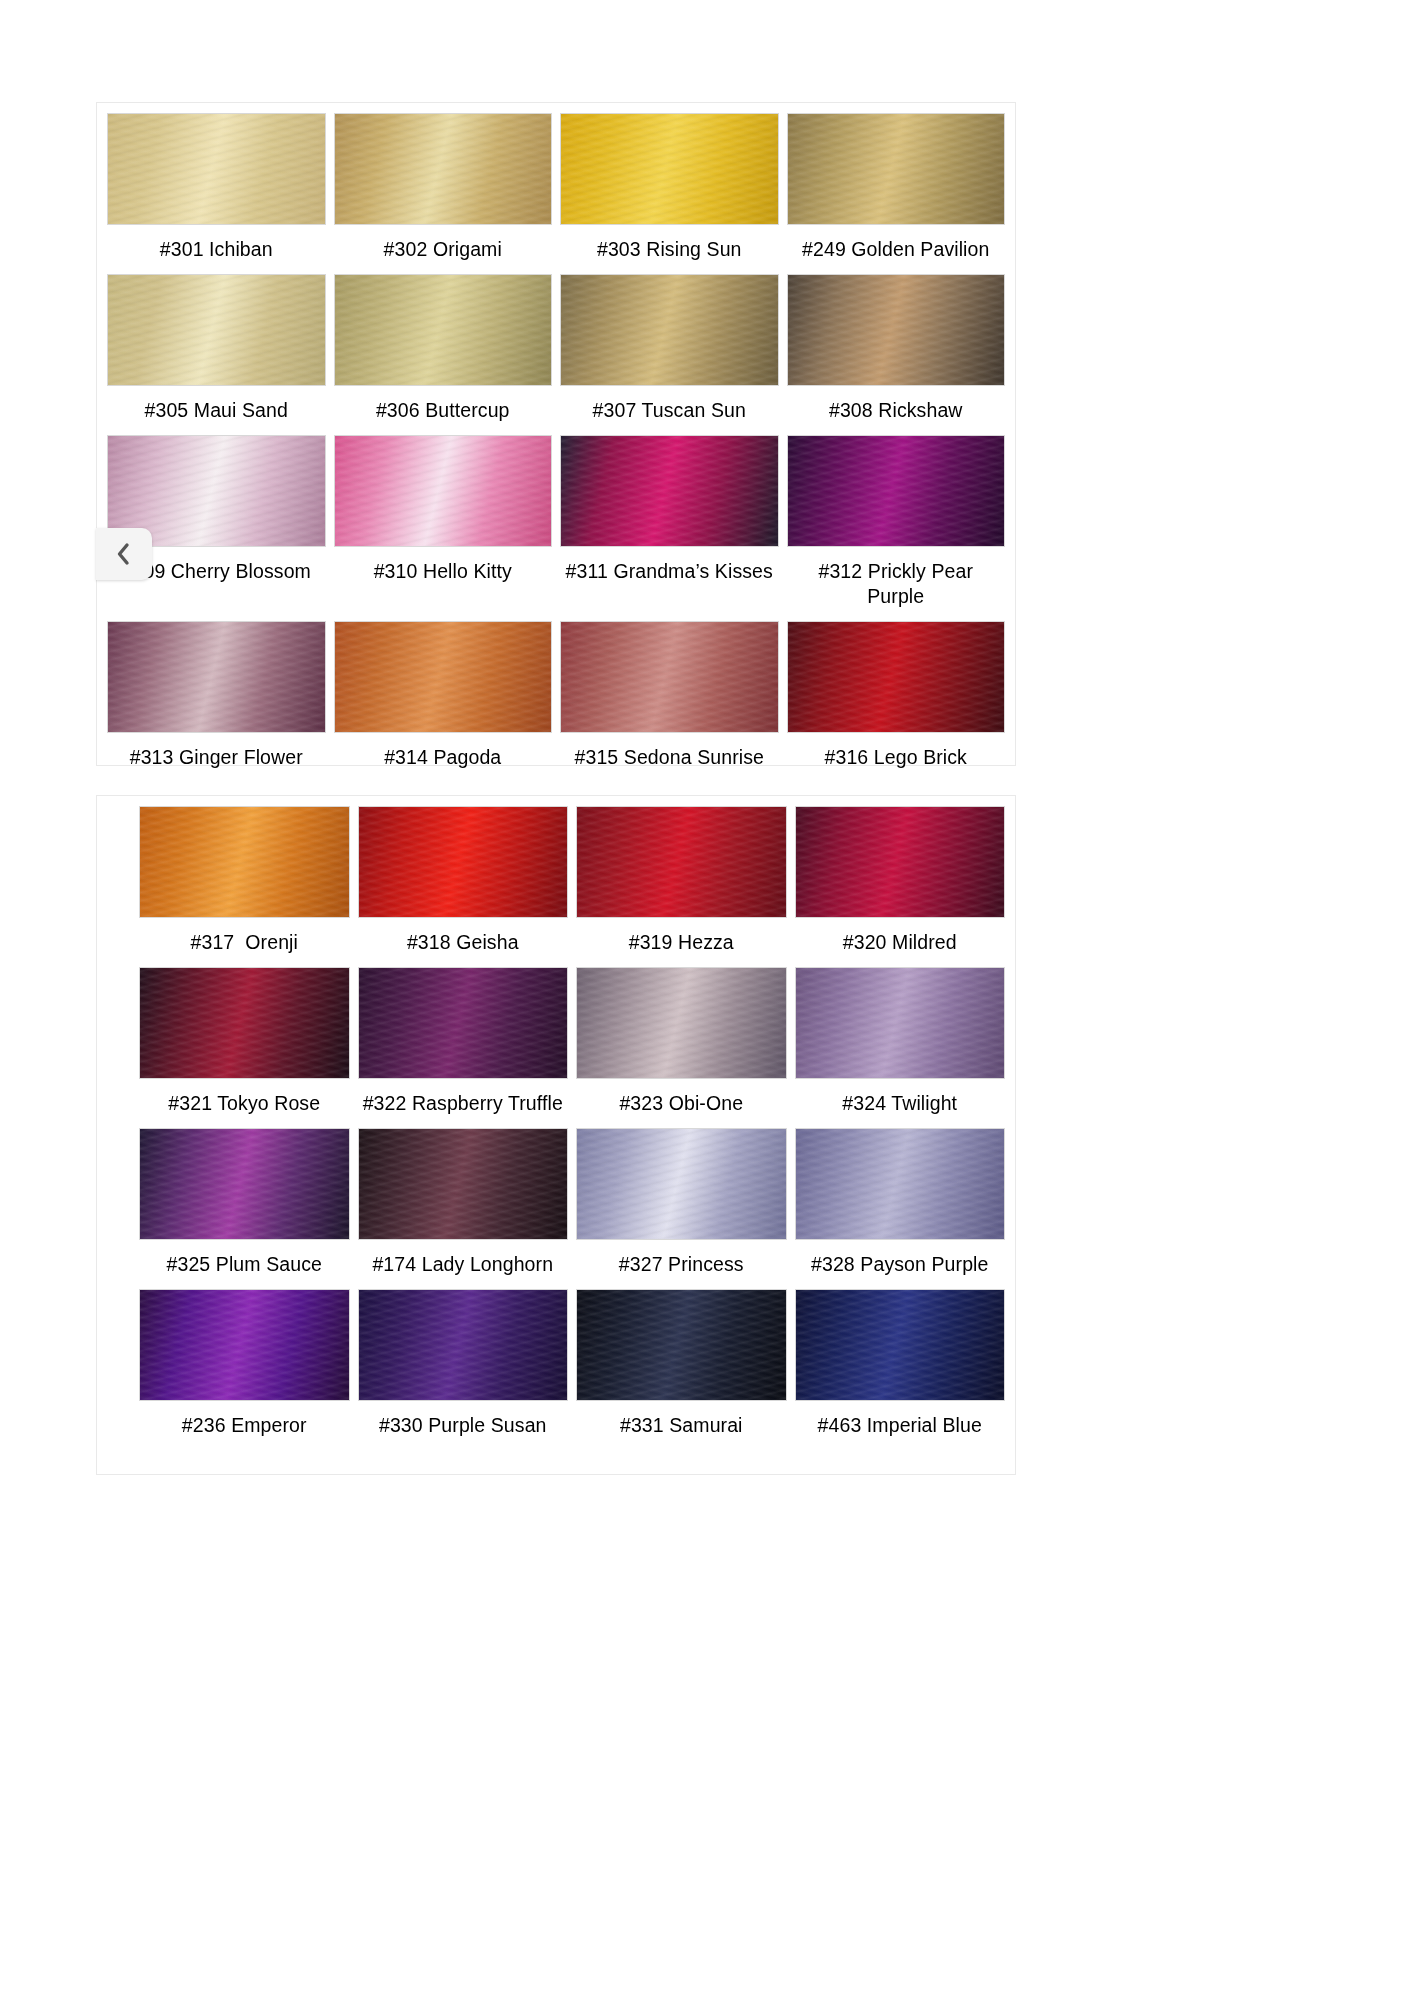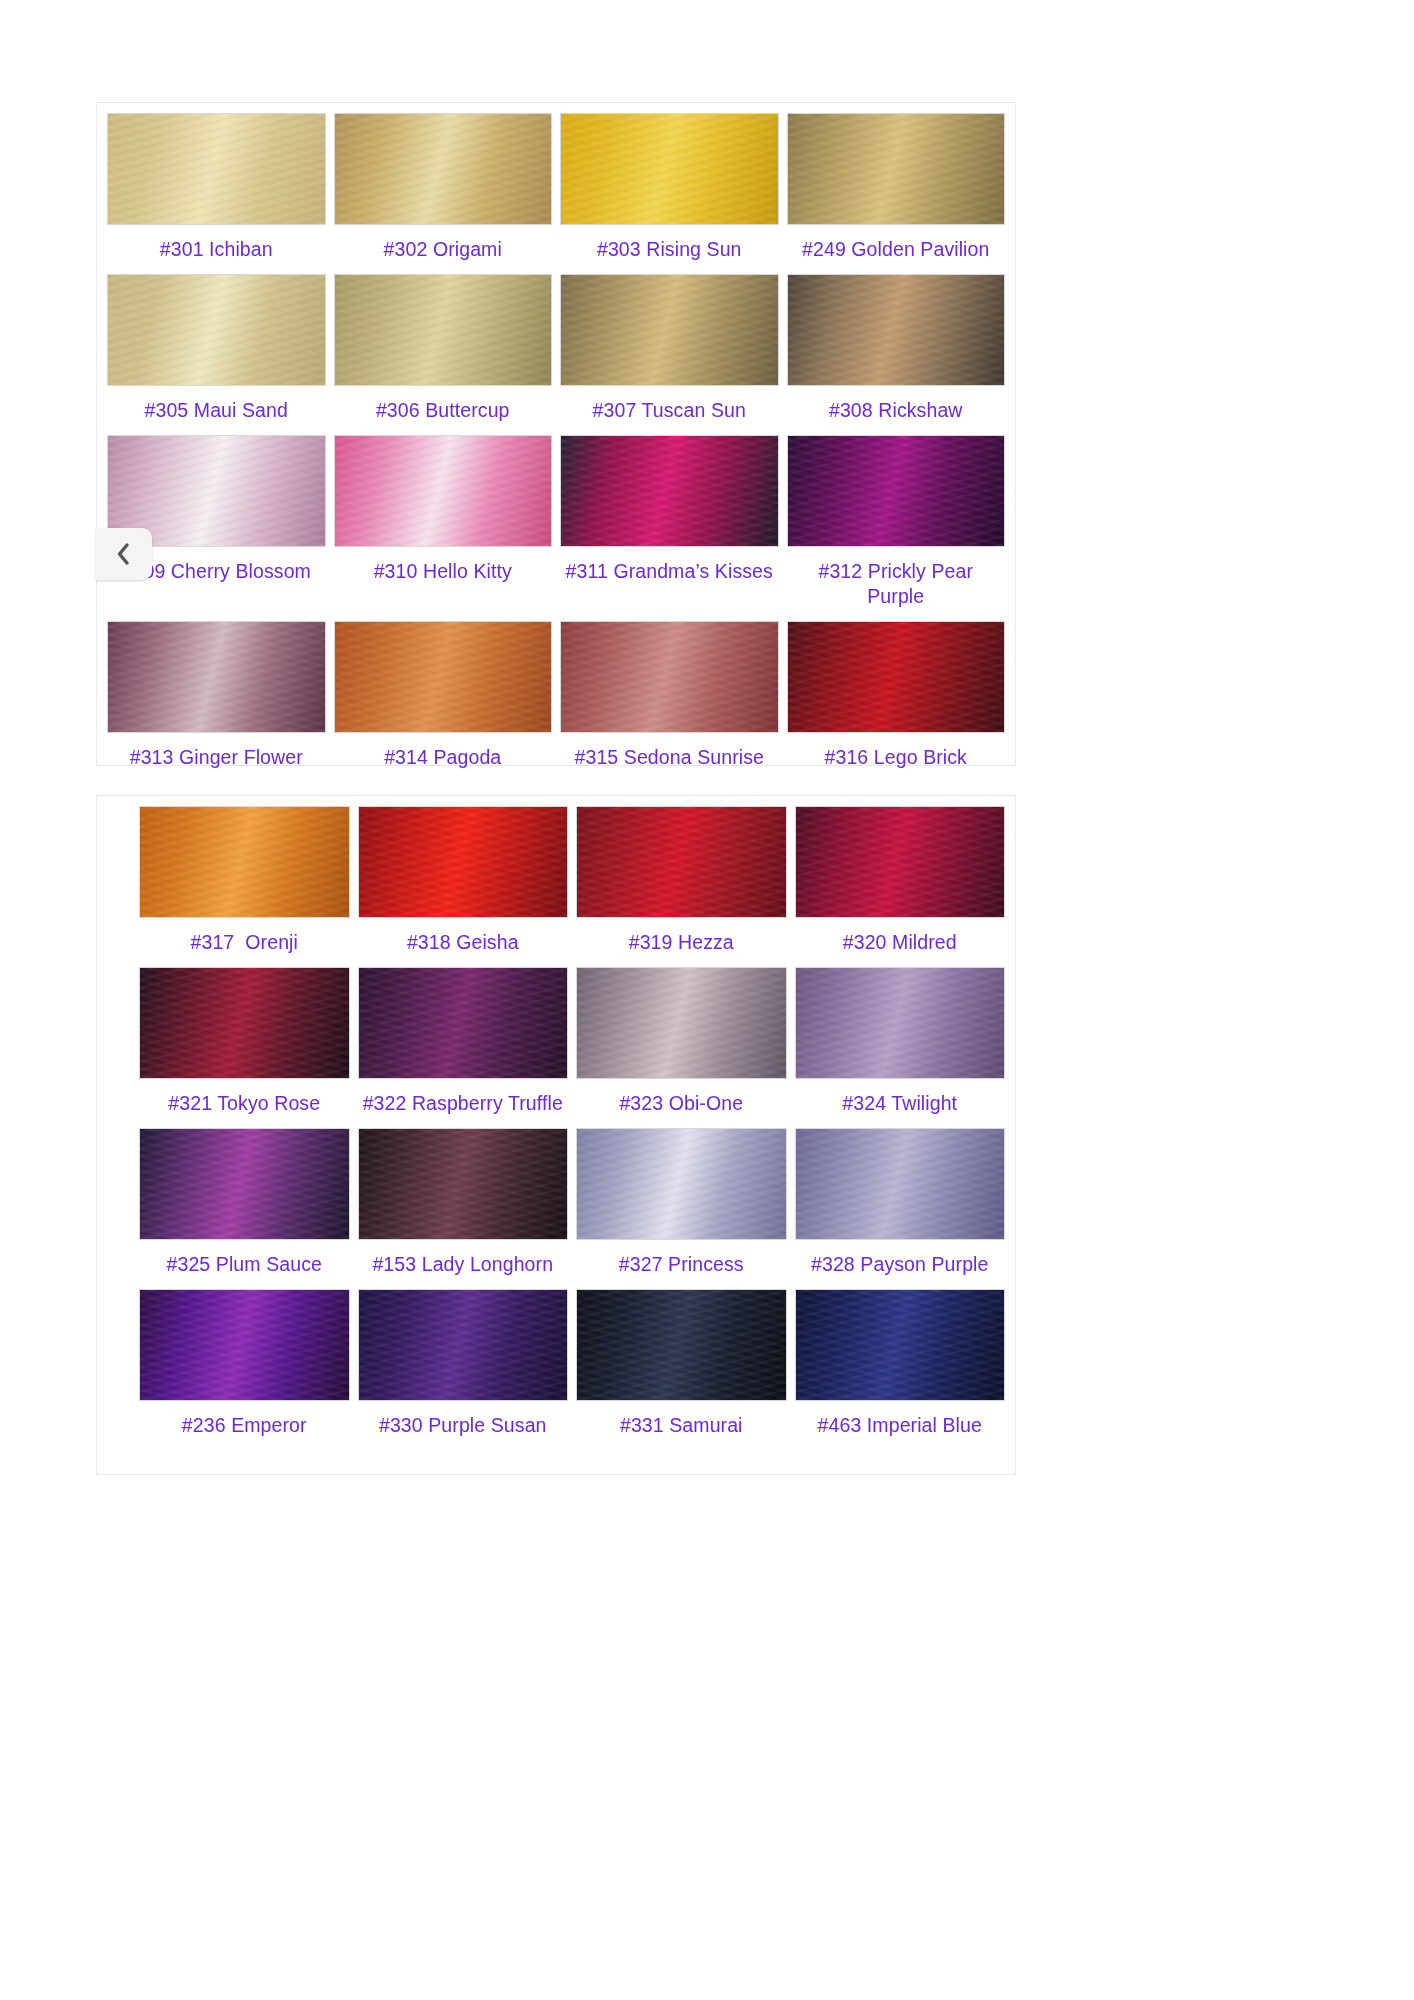--- a/index.html
+++ b/index.html
@@ -82,21 +82,21 @@
         rgba(255,255,255,0.00) 0px,
         rgba(255,255,255,0.05) 3px,
         rgba(255,255,255,0.00) 7px
       );
     pointer-events: none;
   }
 
   .label {
     font-size: 19.5px;
     line-height: 25px;
-    color: #6d28d9;
+    color: #000000;
     text-align: center;
     padding: 12px 4px 12px 4px;
     min-height: 25px;
     letter-spacing: 0.1px;
     white-space: pre-wrap;
   }
 
   
   .carousel-arrow {
     position: absolute;
@@ -301,21 +301,21 @@
             <div class="sheen"></div>
             <div class="cross"></div>
           </div>
           <div class="label">#325 Plum Sauce</div>
         </div>
         <div class="cell">
           <div class="swatch" style="background: linear-gradient(104deg, rgb(30, 19, 24) 0%, rgb(65, 37, 48) 22%, rgb(109, 60, 75) 48%, rgb(65, 37, 48) 70%, rgb(23, 14, 19) 100%);">
             <div class="sheen"></div>
             <div class="cross"></div>
           </div>
-          <div class="label">#153 Lady Longhorn</div>
+          <div class="label">#174 Lady Longhorn</div>
         </div>
         <div class="cell">
           <div class="swatch" style="background: linear-gradient(104deg, rgb(125, 126, 164) 0%, rgb(162, 162, 194) 22%, rgb(224, 224, 238) 48%, rgb(162, 162, 194) 70%, rgb(110, 111, 150) 100%);">
             <div class="sheen"></div>
             <div class="cross"></div>
           </div>
           <div class="label">#327 Princess</div>
         </div>
         <div class="cell">
           <div class="swatch" style="background: linear-gradient(104deg, rgb(106, 104, 148) 0%, rgb(138, 136, 176) 22%, rgb(182, 180, 210) 48%, rgb(138, 136, 176) 70%, rgb(90, 88, 132) 100%);">

